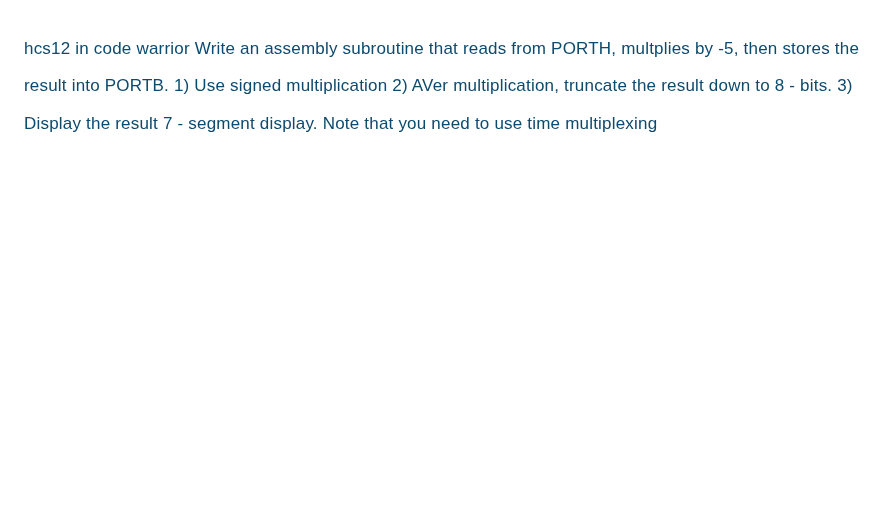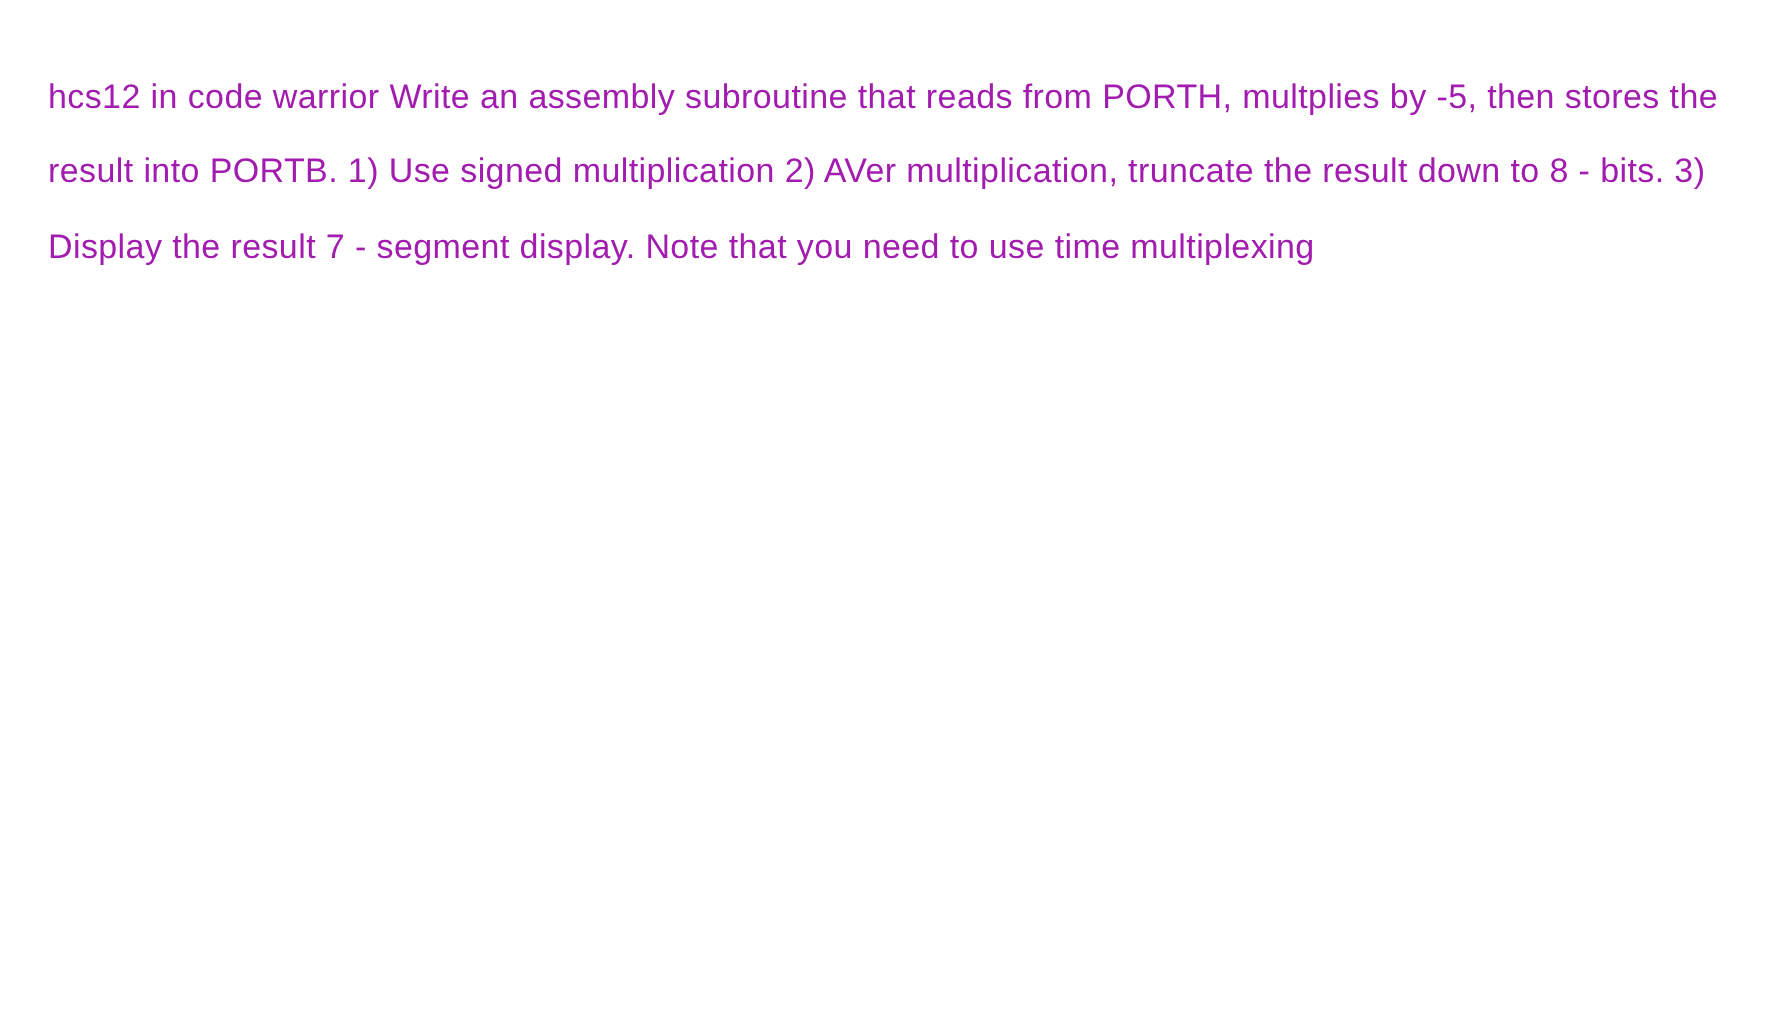--- a/index.html
+++ b/index.html
@@ -10,20 +10,20 @@
     body {
       width: 896px;
       height: 510px;
       background: #ffffff;
       font-family: Arial, Helvetica, sans-serif;
       padding: 30px 24px;
     }
     .content {
       font-size: 17px;
       line-height: 2.2;
-      color: #a21caf;
+      color: #0c4a6e;
       letter-spacing: 0.2px;
     }
   </style>
 </head>
 <body>
 
 <div class="content">hcs12 in code warrior Write an assembly subroutine that reads from PORTH, multplies by -5, then stores the result into PORTB. 1) Use signed multiplication 2) AVer multiplication, truncate the result down to 8 - bits. 3) Display the result 7 - segment display. Note that you need to use time multiplexing</div>
 
 </body></html>

